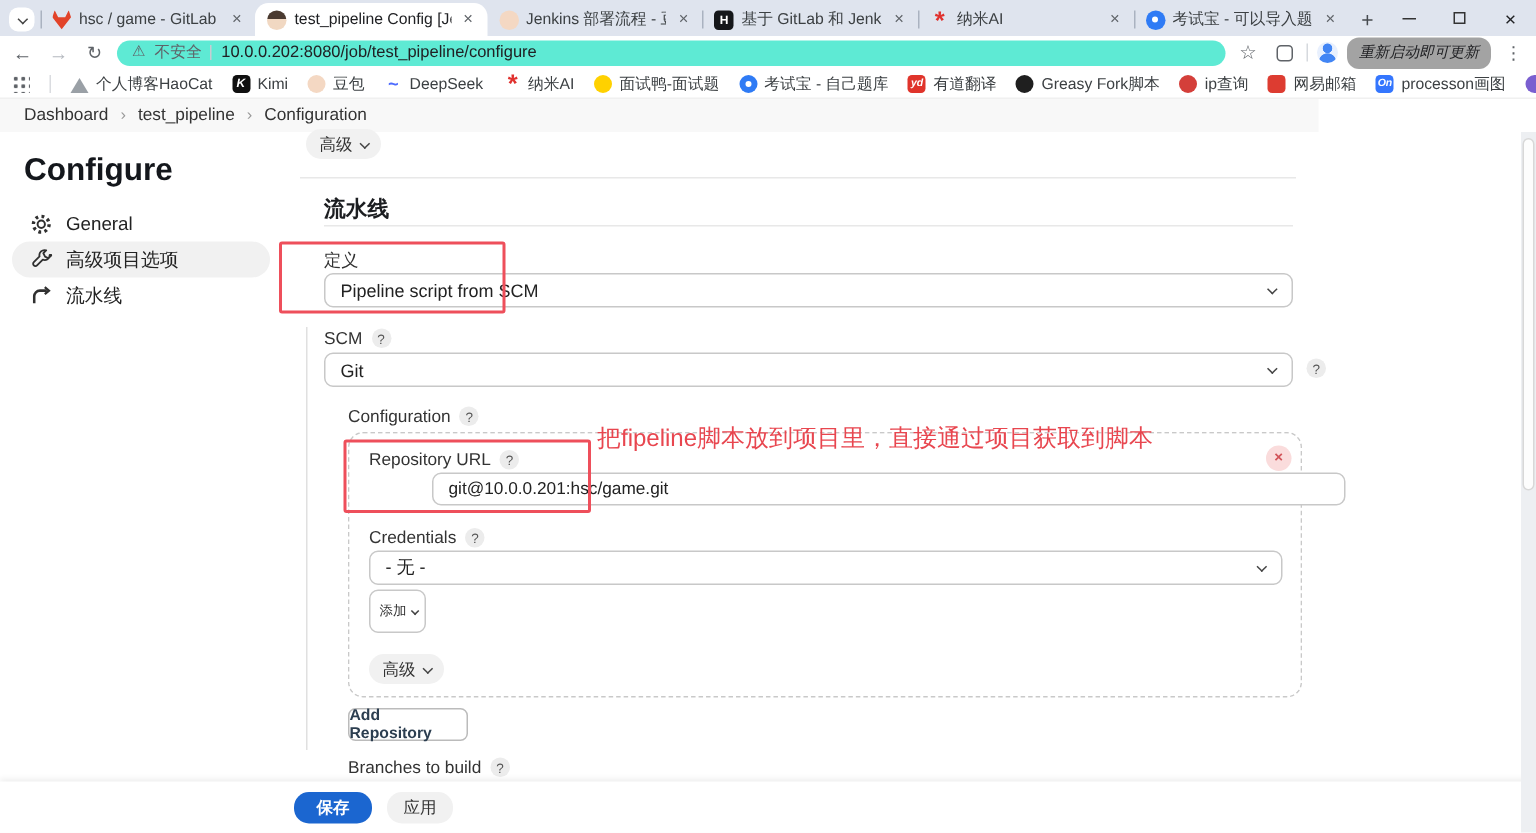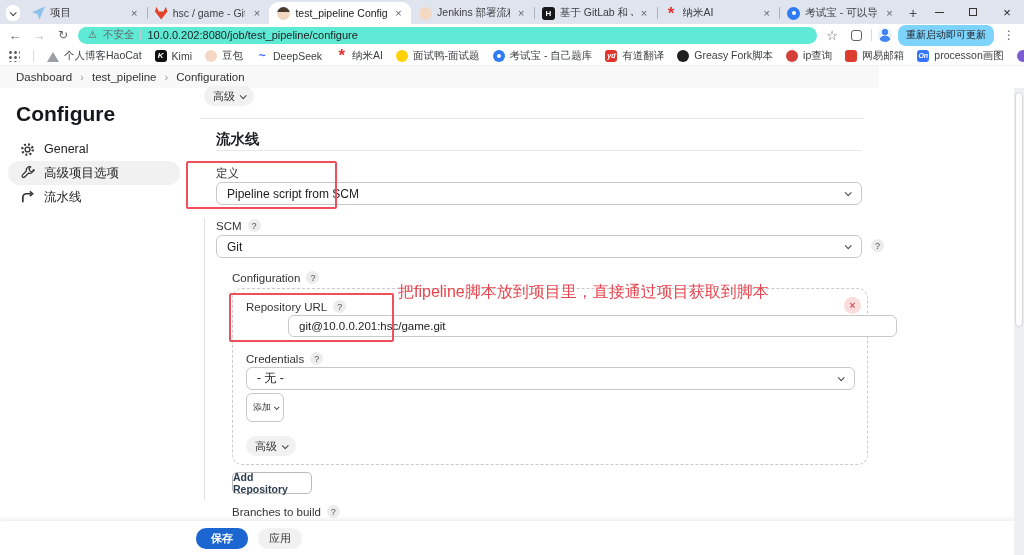--- a/index.html
+++ b/index.html
@@ -54,21 +54,21 @@
   .addrpill { flex:1; max-width:800px; height:17px; background:#5eead4; border-radius:9px; display:flex; align-items:center; padding:0 10px; gap:6px; }
   .warnic { color:#5f6368; font-size:10px; line-height:10px; }
   .warnic::after { content:"⚠"; }
   .seclabel { font-size:10.5px; color:#5f6368; }
   .addrdiv { width:1px; height:10px; background:#c8ccd2; }
   .urltext { font-size:11px; color:#202124; white-space:nowrap; overflow:hidden; }
   .staric::after { content:"☆"; font-size:13px; }
   .extic { width:11px; height:11px; border:1.3px solid #5f6368; border-radius:3px; }
   .tooldiv { width:1px; height:12px; background:#d6d9de; }
   .avatar { width:14px; height:14px; border-radius:50%; background:radial-gradient(circle at 50% 30%,#4285f4 3px,transparent 3.4px),radial-gradient(circle at 50% 95%,#4285f4 5.5px,transparent 6px),#e8f0fe; }
-  .updatebtn { height:21px; background:#7dd3fc; border-radius:8px; display:flex; align-items:center; padding:0 8px; font-size:10px; color:#202124; white-space:nowrap; }
+  .updatebtn { height:21px; background:#a3a3a3; border-radius:8px; display:flex; align-items:center; padding:0 8px; font-size:10px; color:#202124; white-space:nowrap;font-style:italic; }
   .kebab::after { content:"⋮"; font-size:12px; }
 
   .bookmarks { position:absolute; top:46px; left:0; width:1024px; height:20px; background:#fff; display:flex; align-items:center; padding:0 8px; gap:13px; overflow:hidden; border-bottom:1px solid #f0f0f0; }
   .bm { display:flex; align-items:center; gap:5px; flex:0 0 auto; }
   .bm .fav { width:12px; height:12px; flex-basis:12px; }
   .bmlabel { font-size:10.5px; color:#3c4043; white-space:nowrap; }
   .appsgrid { width:12px; height:12px; background:radial-gradient(circle,#5f6368 1.2px,transparent 1.6px) 0 0/5px 5px; flex:0 0 12px; }
   .bmdiv { width:1px; height:12px; background:#dadce0; flex:0 0 1px; }
 
   
@@ -118,25 +118,20 @@
   .scrollthumb { position:absolute; left:1px; top:4px; width:8px; height:235px; background:#fdfdfd; border:1px solid #d8d8d8; border-radius:4px; }
 </style>
 </head>
 <body>
 
 <div class="tabstrip">
   <div class="tabsearch">
       <span class="chev"></span>
     </div>
 
-  <div class="tab">
-    <span class="fav fav-plane"></span>
-    <span class="tabtitle">项目</span>
-    <span class="tclose"></span>
-  </div>
   <div class="tab sep">
     <span class="fav fav-gitlab"></span>
     <span class="tabtitle">hsc / game - GitLab</span>
     <span class="tclose"></span>
   </div>
   <div class="tab active">
     <span class="fav fav-jenkins"></span>
     <span class="tabtitle">test_pipeline Config [Jenkins]</span>
     <span class="tclose"></span>
   </div>

